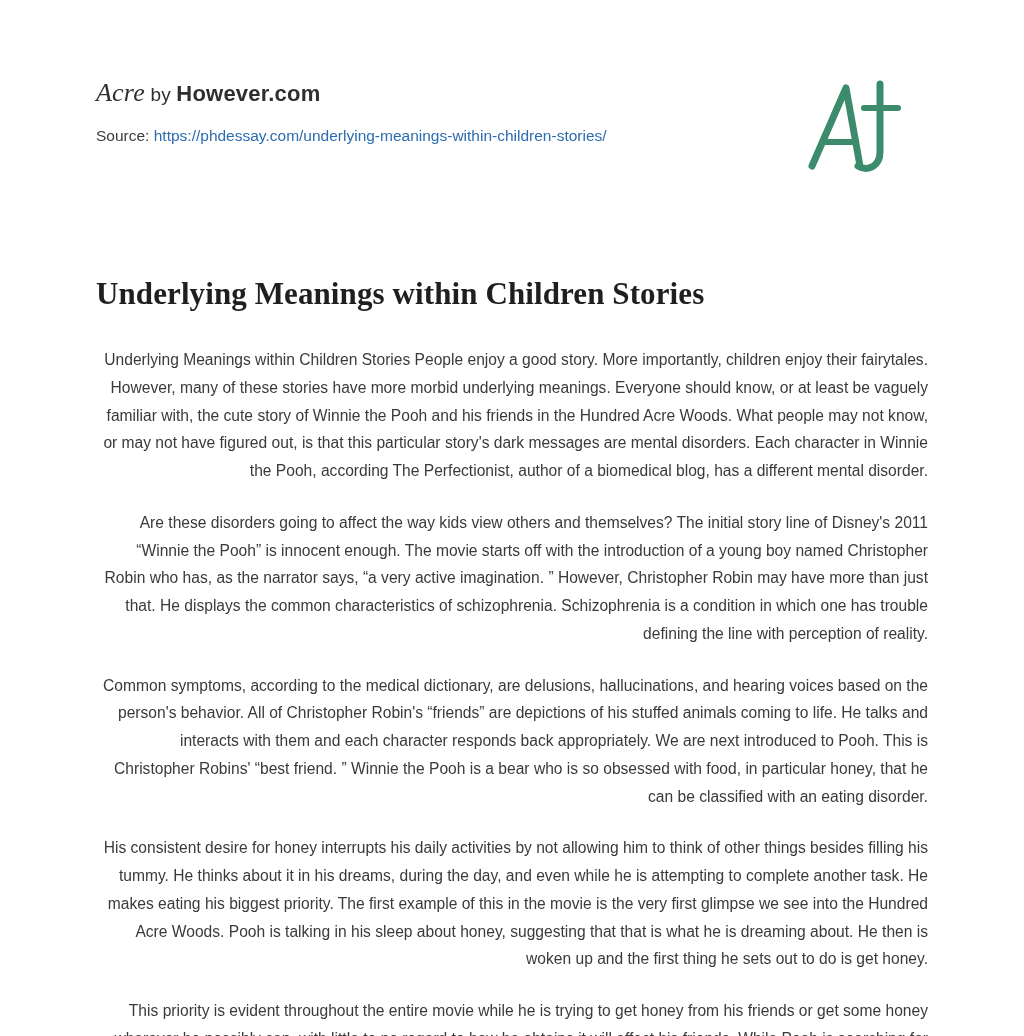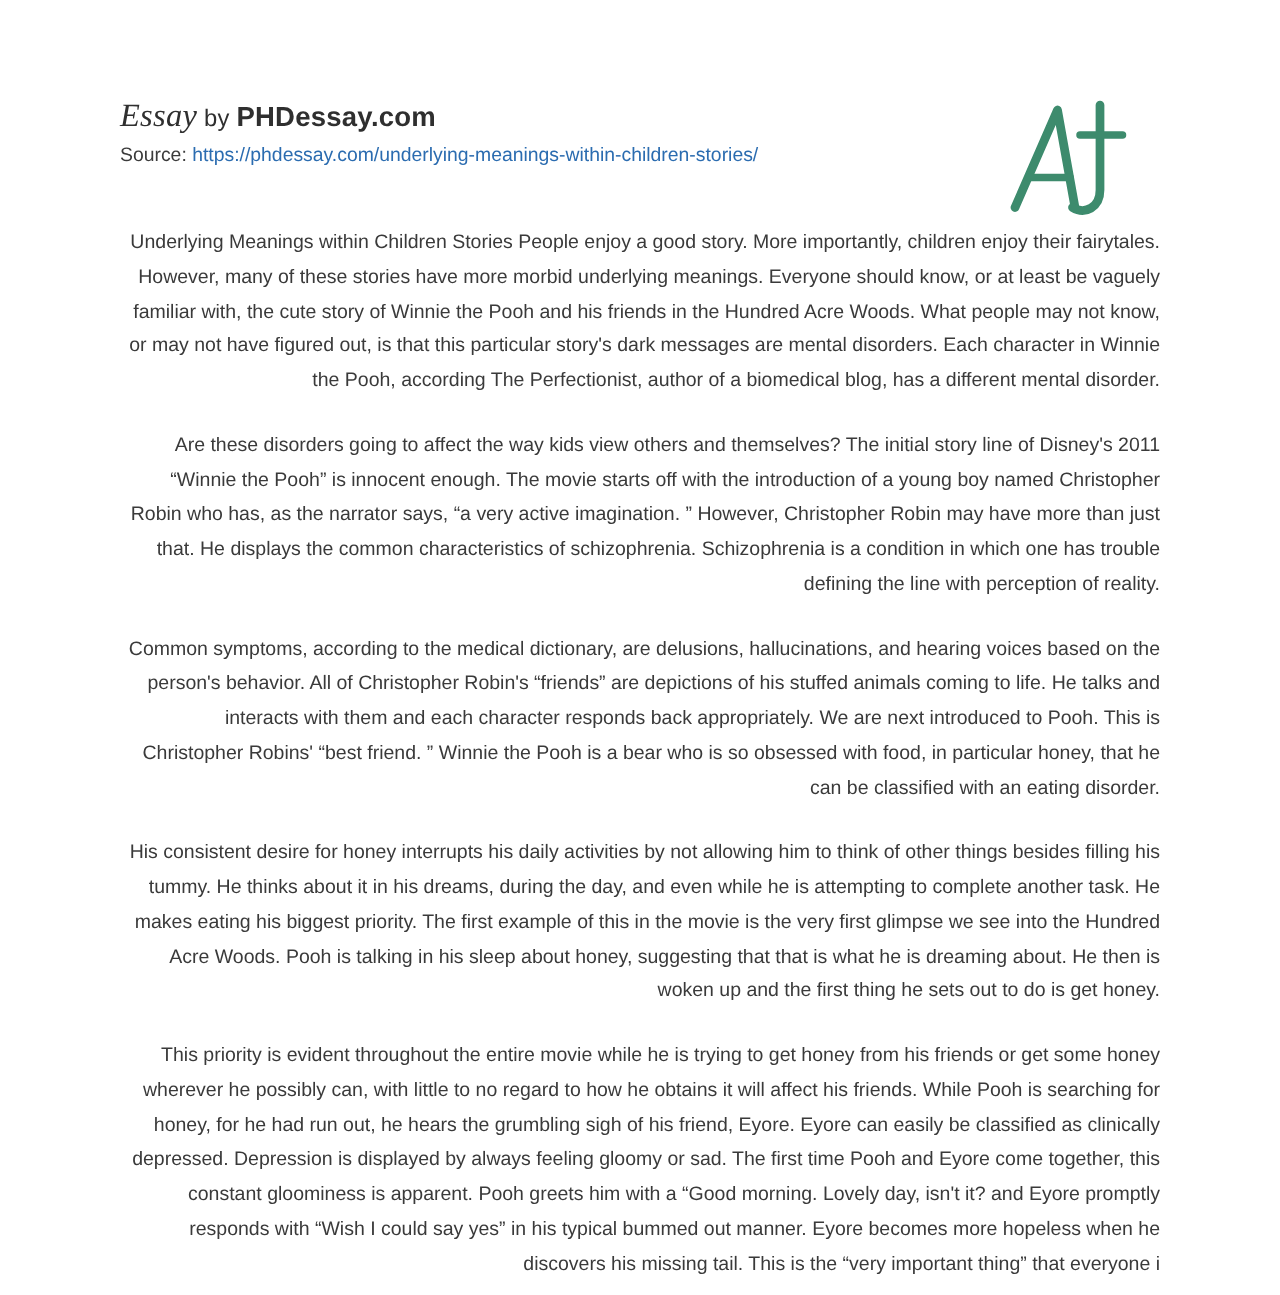--- a/index.html
+++ b/index.html
@@ -41,21 +41,21 @@
   .brand-by {
     font-size: 19px;
     color: #2f2f2f;
   }
   .brand-site {
     font-size: 22px;
     font-weight: bold;
     color: #2f2f2f;
   }
   .source-line {
-    margin-top: 8px;
+    margin-top: 19px;
     font-size: 15.5px;
     color: #3b3b3b;
   }
   .source-label {
     color: #3b3b3b;
   }
   .source-url {
     color: #2b6cb0;
     text-decoration: none;
     word-break: break-all;
@@ -90,36 +90,37 @@
     margin-bottom: 0;
   }
 </style>
 </head>
 <body>
 
 <div class="page">
 
   <div class="header">
     <div class="brand-line">
-      <span class="brand-essay">Essay</span><span class="brand-by"> by </span><span class="brand-site">PHDessay.com</span>
+      <span class="brand-essay">Acre</span><span class="brand-by"> by </span><span class="brand-site">However.com</span>
     </div>
     <div class="source-line">
       <span class="source-label">Source: </span><a class="source-url" href="#">https://phdessay.com/underlying-meanings-within-children-stories/</a>
     </div>
 
     <div class="logo">
       <svg width="120" height="110" viewBox="0 0 120 110" xmlns="http://www.w3.org/2000/svg" fill="none">
         <path d="M18 92 L52 14 L66 92" stroke="#3d8b6d" stroke-width="7" stroke-linecap="round" stroke-linejoin="round"></path>
         <path d="M29 68 L62 68" stroke="#3d8b6d" stroke-width="6" stroke-linecap="round"></path>
         <path d="M86 10 L86 78 C86 92 74 98 64 92" stroke="#3d8b6d" stroke-width="7" stroke-linecap="round" stroke-linejoin="round"></path>
         <path d="M70 34 L104 34" stroke="#3d8b6d" stroke-width="6" stroke-linecap="round"></path>
       </svg>
     </div>
   </div>
 
+  <h1 class="title">Underlying Meanings within Children Stories</h1>
 
   <div>
     <p class="para">Underlying Meanings within Children Stories People enjoy a good story. More importantly, children enjoy their fairytales. However, many of these stories have more morbid underlying meanings. Everyone should know, or at least be vaguely familiar with, the cute story of Winnie the Pooh and his friends in the Hundred Acre Woods. What people may not know, or may not have figured out, is that this particular story's dark messages are mental disorders. Each character in Winnie the Pooh, according The Perfectionist, author of a biomedical blog, has a different mental disorder.</p>
     <p class="para">Are these disorders going to affect the way kids view others and themselves? The initial story line of Disney's 2011 “Winnie the Pooh” is innocent enough. The movie starts off with the introduction of a young boy named Christopher Robin who has, as the narrator says, “a very active imagination. ” However, Christopher Robin may have more than just that. He displays the common characteristics of schizophrenia. Schizophrenia is a condition in which one has trouble defining the line with perception of reality.</p>
     <p class="para">Common symptoms, according to the medical dictionary, are delusions, hallucinations, and hearing voices based on the person's behavior. All of Christopher Robin's “friends” are depictions of his stuffed animals coming to life. He talks and interacts with them and each character responds back appropriately. We are next introduced to Pooh. This is Christopher Robins' “best friend. ” Winnie the Pooh is a bear who is so obsessed with food, in particular honey, that he can be classified with an eating disorder.</p>
     <p class="para">His consistent desire for honey interrupts his daily activities by not allowing him to think of other things besides filling his tummy. He thinks about it in his dreams, during the day, and even while he is attempting to complete another task. He makes eating his biggest priority. The first example of this in the movie is the very first glimpse we see into the Hundred Acre Woods. Pooh is talking in his sleep about honey, suggesting that that is what he is dreaming about. He then is woken up and the first thing he sets out to do is get honey.</p>
     <p class="para">This priority is evident throughout the entire movie while he is trying to get honey from his friends or get some honey wherever he possibly can, with little to no regard to how he obtains it will affect his friends. While Pooh is searching for honey, for he had run out, he hears the grumbling sigh of his friend, Eyore. Eyore can easily be classified as clinically depressed. Depression is displayed by always feeling gloomy or sad. The first time Pooh and Eyore come together, this constant gloominess is apparent. Pooh greets him with a “Good morning. Lovely day, isn't it? and Eyore promptly responds with “Wish I could say yes” in his typical bummed out manner. Eyore becomes more hopeless when he discovers his missing tail. This is the “very important thing” that everyone i</p>
   </div>
 
 </div>

